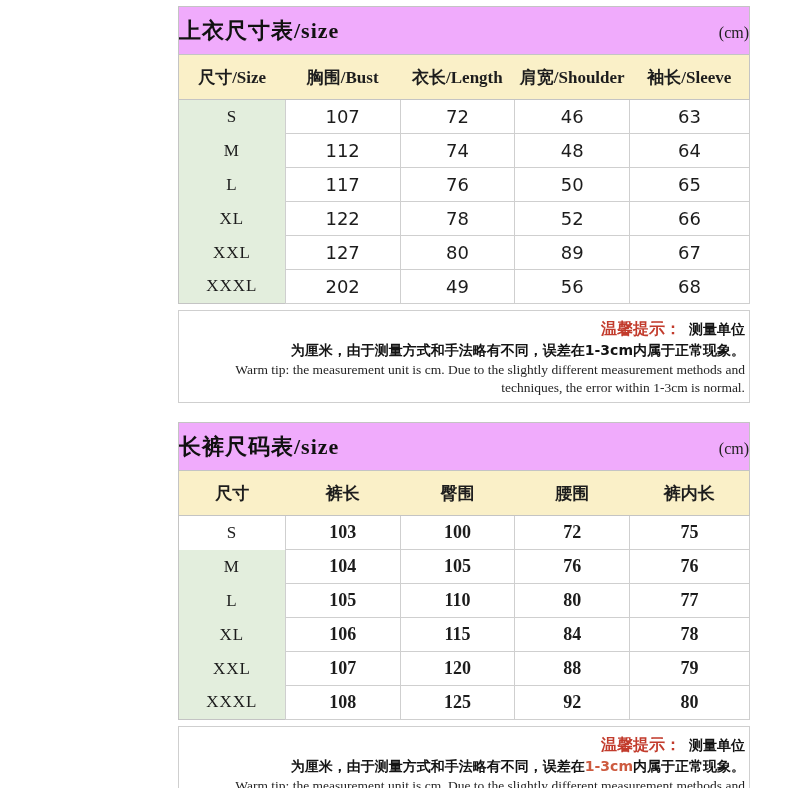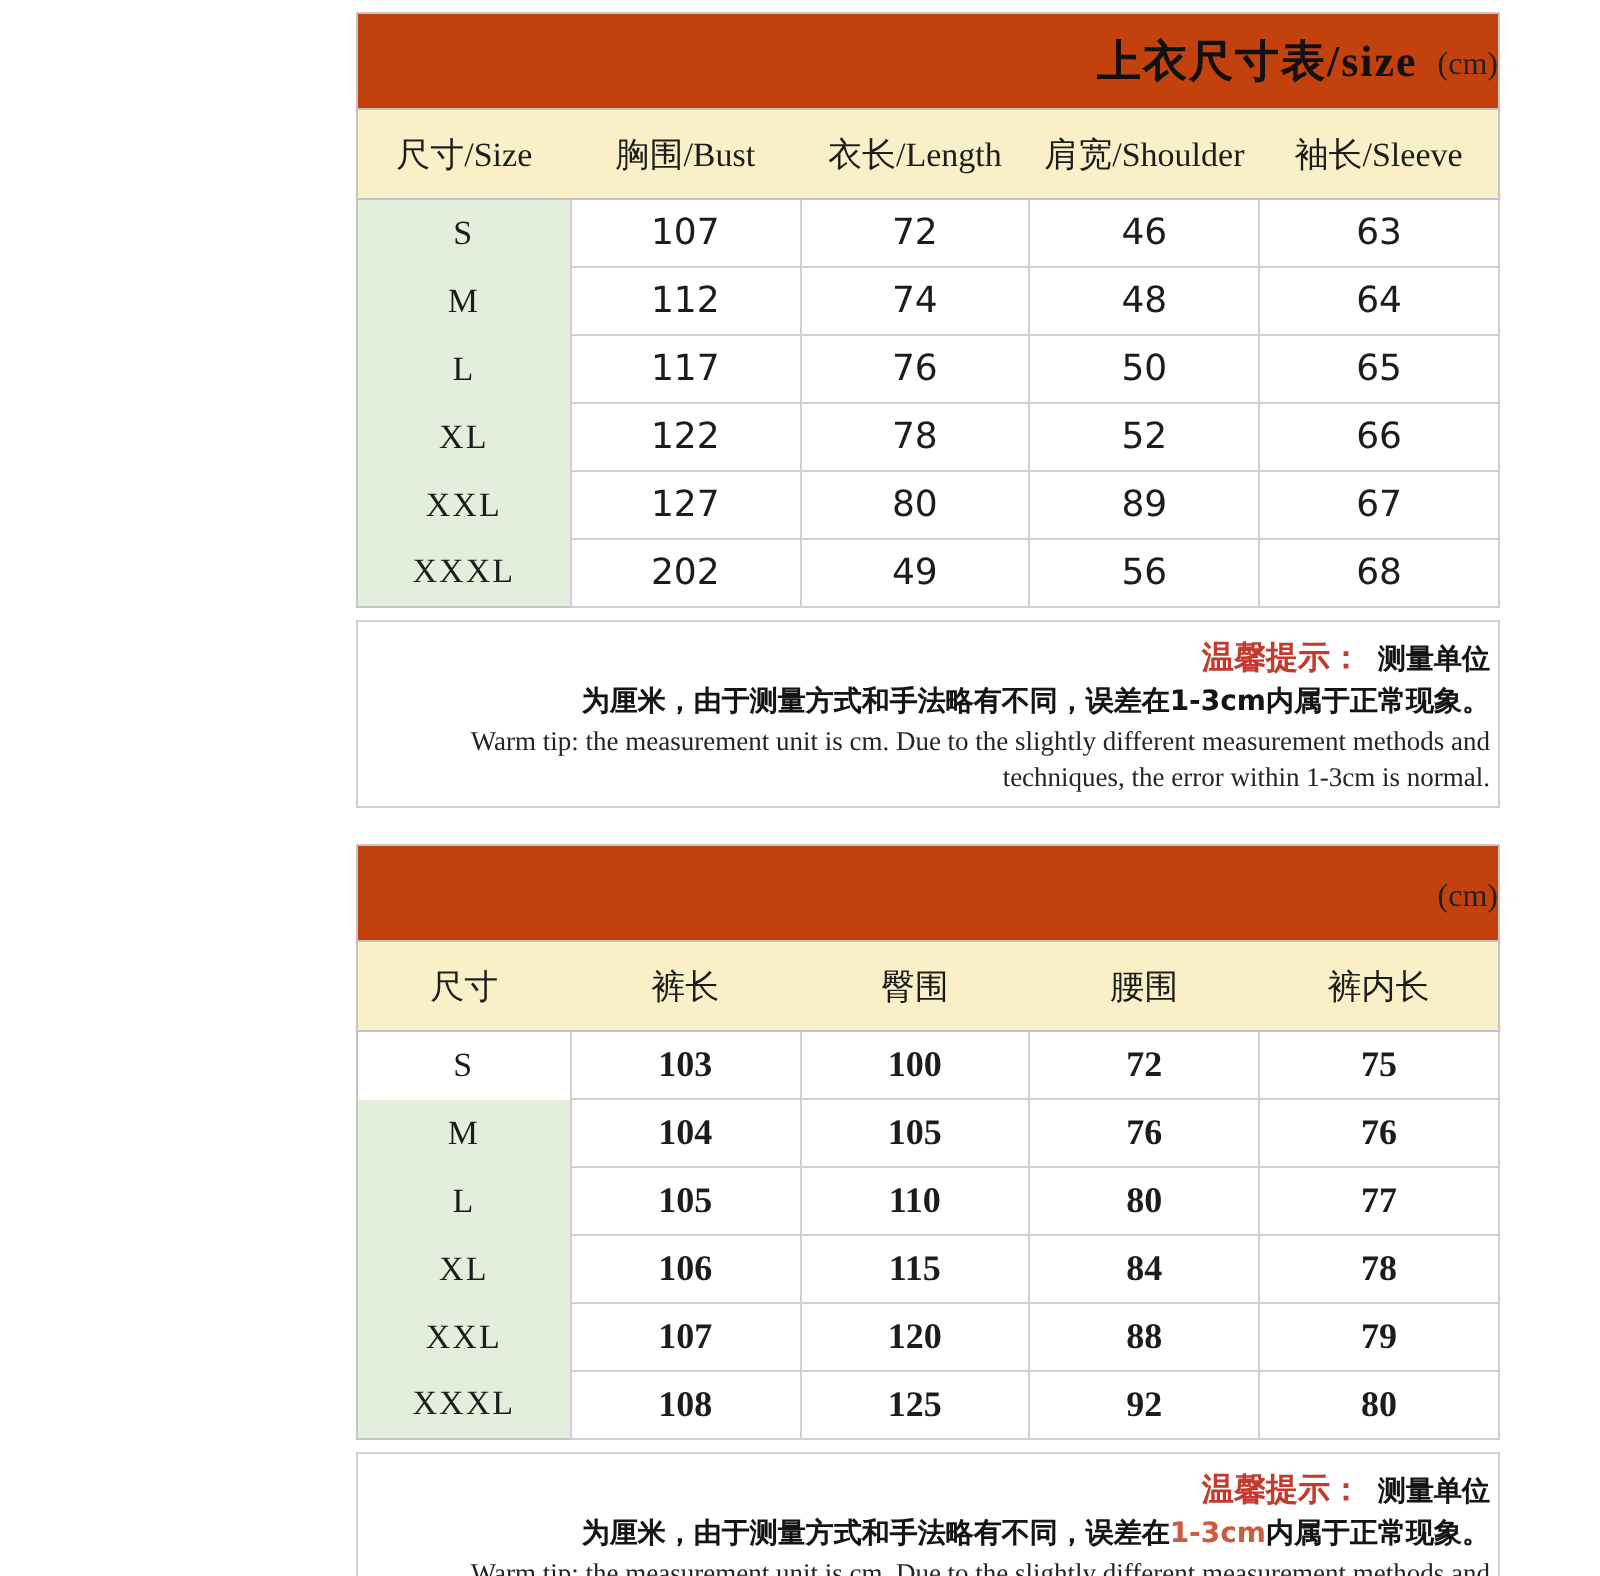--- a/index.html
+++ b/index.html
@@ -25,24 +25,24 @@
     color: var(--value-text);
   }
   .sheet { position: absolute; left: 178px; width: 572px; }
   .sheet1 { top: 6px; }
   .sheet2 { top: 422px; }
 
   .title-row {
     height: 48px;
     border: 1px solid var(--table-border);
     border-bottom: none;
-    background: #c2410c;
+    background: #f0abfc;
     display: flex;
     align-items: center;
-    justify-content: flex-end;
+    justify-content: space-between;
     gap: 10px;
   }
   .title {
     font-family: var(--font-serif);
     font-weight: 700;
     font-size: 22px;
     letter-spacing: 1px;
     color: var(--title-text);
   }
   .unit { font-size: 16px; color: #222; padding-top: 4px; }
@@ -50,21 +50,21 @@
   table.size-table {
     width: 100%;
     border-collapse: collapse;
     table-layout: fixed;
     border: 1px solid var(--table-border);
   }
   table.size-table thead th {
     background: var(--header-row-bg);
     height: 45px;
     font-family: var(--font-serif);
-    font-weight: 400;
+    font-weight: 700;
     font-size: 17px;
     color: #1d1d1d;
     border-top: 1px solid var(--table-border);
     border-bottom: 1px solid var(--table-border);
     text-align: center;
   }
   table.size-table tbody td {
     height: 34px;
     text-align: center;
     vertical-align: middle;
@@ -200,20 +200,21 @@
     <div class="tip-cn">
       <span>为厘米，由于测量方式和手法略有不同，误差在</span><span class="cn-mid">1-3cm</span><span>内属于正常现象。</span>
     </div>
     <div class="tip-en">Warm tip: the measurement unit is cm. Due to the slightly different measurement methods and</div>
     <div class="tip-en">techniques, the error within 1-3cm is normal.</div>
   </div>
 </section>
 
 <section class="sheet sheet2">
   <div class="title-row">
+    <span class="title">长裤尺码表/size</span>
     <span class="unit">(cm)</span>
   </div>
   <table class="size-table t2">
     <colgroup>
       <col style="width:18.7%">
         <col style="width:20.1%">
         <col style="width:20.1%">
         <col style="width:20.1%">
         <col style="width:21%">
     </colgroup>

